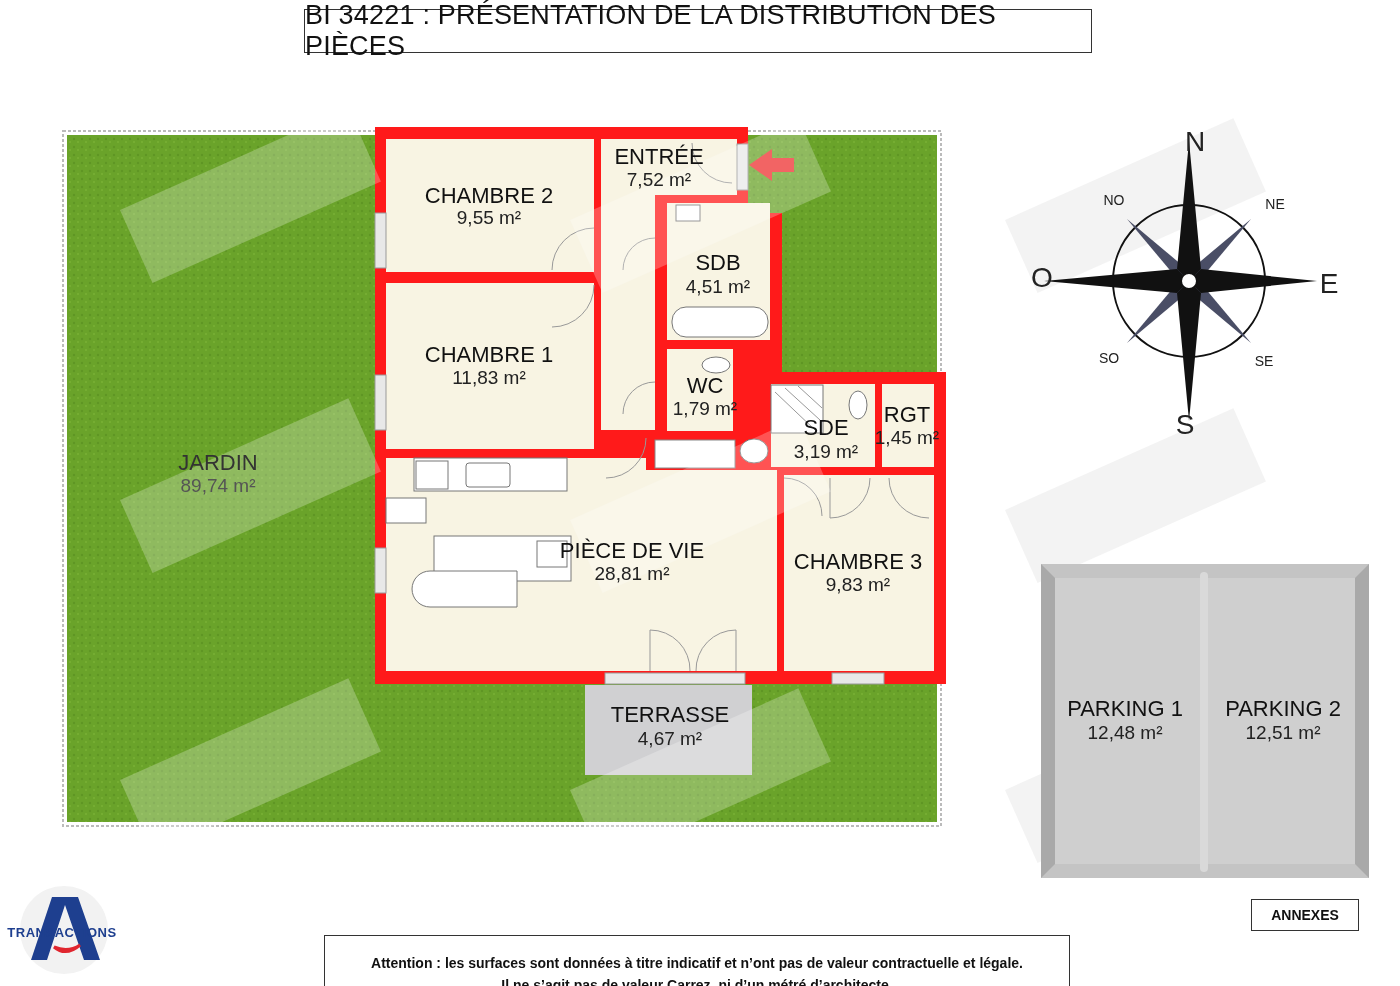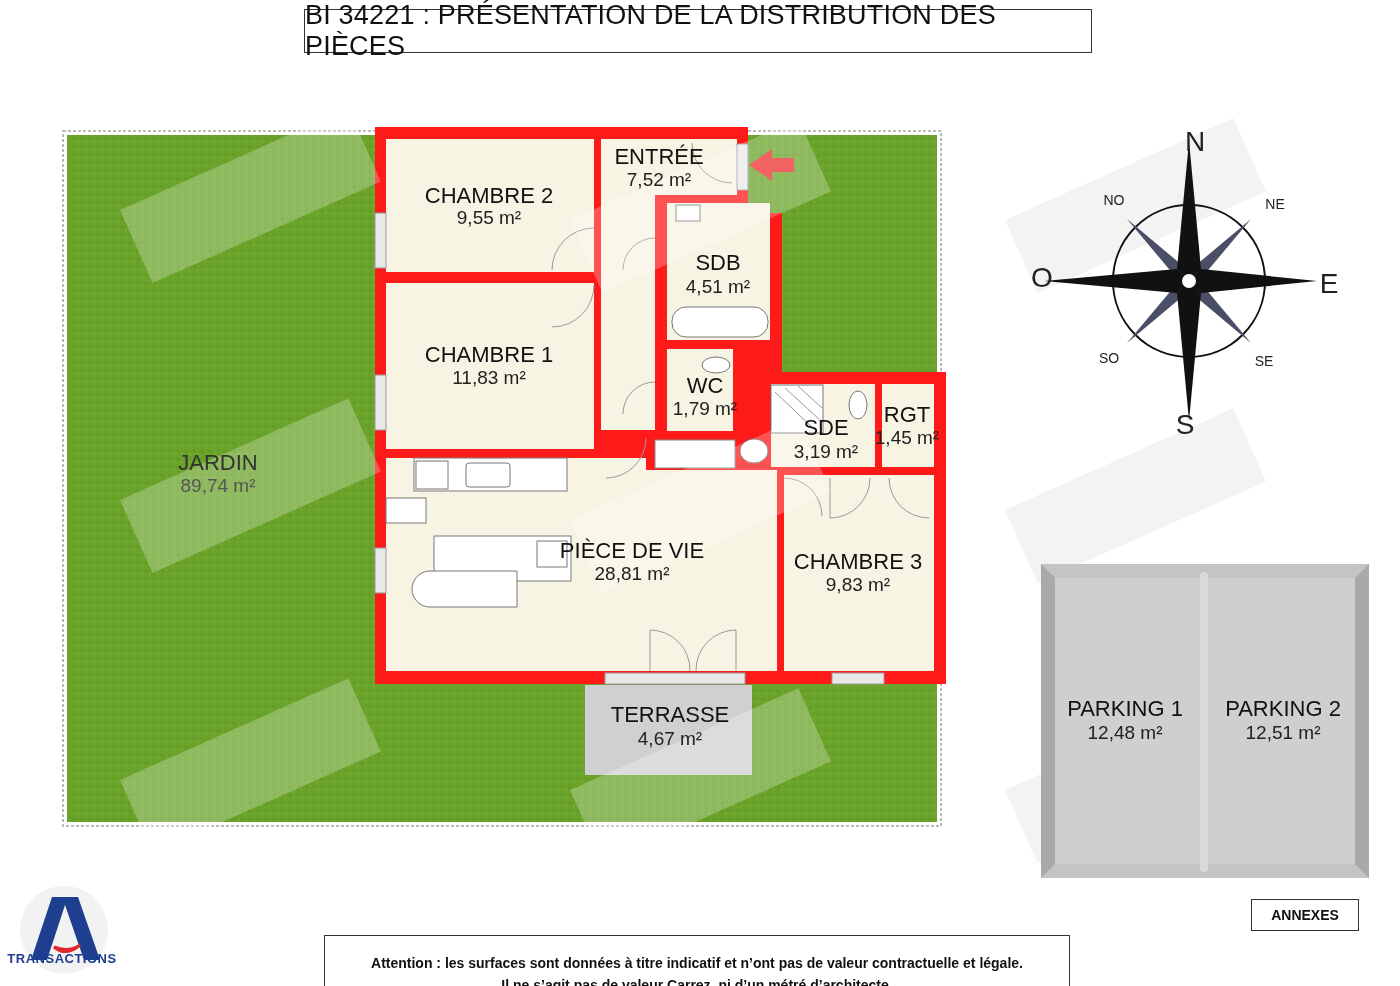--- a/index.html
+++ b/index.html
@@ -5,21 +5,21 @@
   html, body { margin:0; padding:0; background:#ffffff; }
   body { width:1400px; height:986px; position:relative; overflow:hidden; font-family:"Liberation Sans", sans-serif; }
   .abs { position:absolute; }
   .title-box { left:304px; top:9px; width:788px; height:44px; border:1.5px solid #333; box-sizing:border-box; display:flex; align-items:center; justify-content:center; font-family:"Liberation Sans", sans-serif; font-size:27px; color:#111; letter-spacing:0.2px; }
   svg text { font-family:"Liberation Sans", sans-serif; }
   .room-label { font-size:22px; fill:#111; text-anchor:middle; }
   .room-area { font-size:19px; fill:#222; text-anchor:middle; }
   .disclaimer { left:324px; top:903px; width:746px; height:78px; border:1.5px solid #333; box-sizing:border-box; display:flex; flex-direction:column; align-items:center; justify-content:center; font-size:14px; font-weight:bold; color:#111; line-height:22px;margin-top:32px; }
   .annexes { left:1234px; top:899px; width:108px; height:32px; border:1.5px solid #333; box-sizing:border-box; display:flex; align-items:center; justify-content:center; font-size:14px; font-weight:bold; color:#111;margin-left:17px; }
   .logo { left:4px; top:885px; width:130px; height:100px; }
-  .logo-text { left:6px; top:951px; width:112px; text-align:center; font-size:13px; font-weight:bold; color:#1e3f8f; letter-spacing:0.5px; }
+  .logo-text { left:6px; top:925px; width:112px; text-align:center; font-size:13px; font-weight:bold; color:#1e3f8f; letter-spacing:0.5px; }
 </style>
 </head>
 <body>
 
 <div class="abs title-box">
   <span>BI 34221 : PRÉSENTATION DE LA DISTRIBUTION DES PIÈCES</span>
 </div>
 
 <svg class="abs" style="left:0;top:0;" width="1400" height="986">
   <defs>

